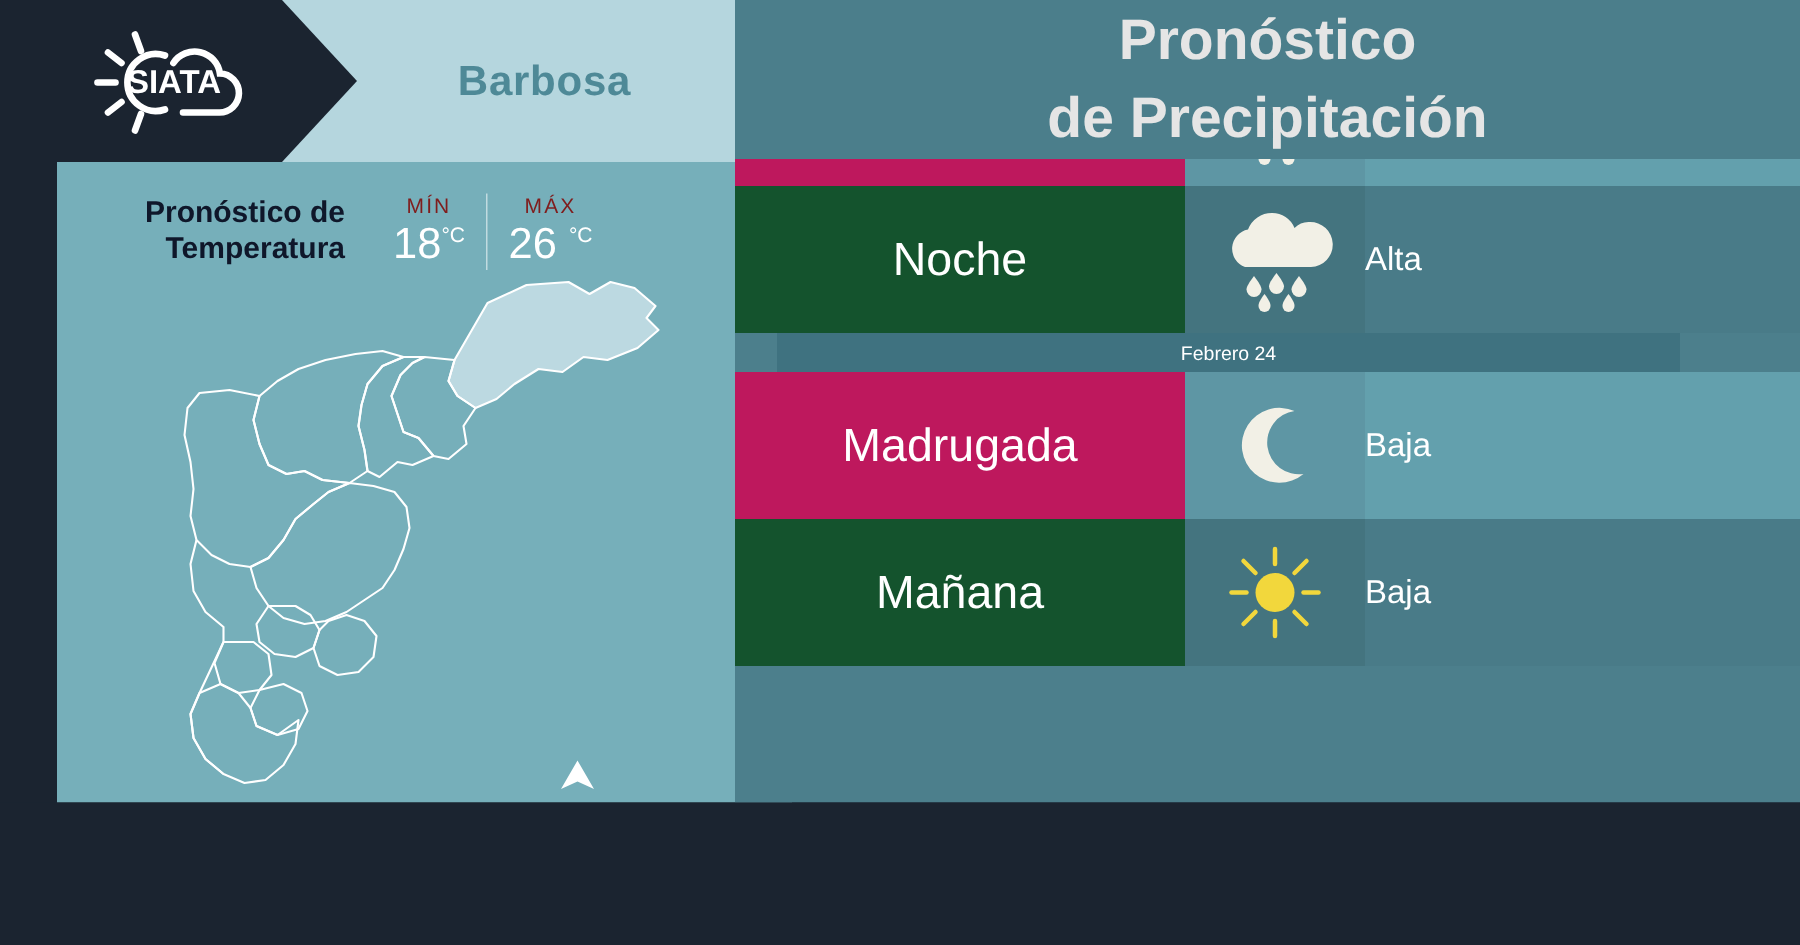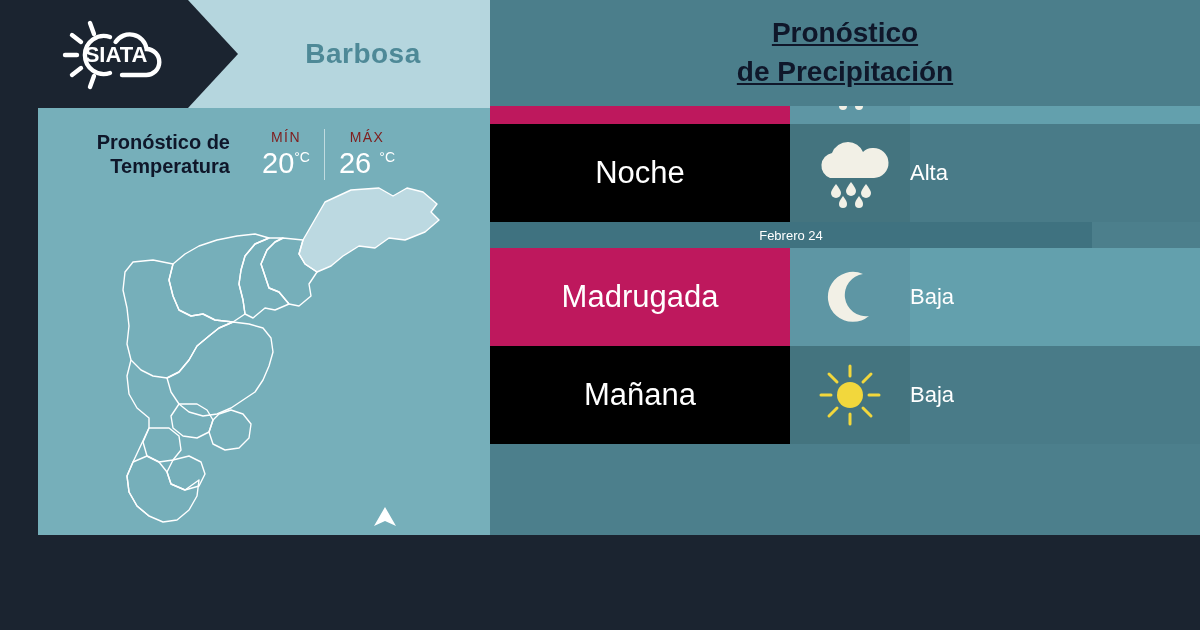--- a/index.html
+++ b/index.html
@@ -59,38 +59,38 @@
   .right-panel{
     position:absolute; left:490px; top:0; width:710px; height:535px;
     background:#4c7f8c;
   }
   .fc-header{
     position:absolute; left:0; top:0; width:710px; height:106px;
     display:flex; flex-direction:column; align-items:center; justify-content:center;
     background:#4b7e8b;
   }
   .fc-header span{
-    color:#0f172a; font-size:28px; font-weight:bold; line-height:1.38;text-decoration:underline;
+    color:#e5e5e5; font-size:38px; font-weight:bold; line-height:1.38;
   }
   .date-bar{
     width:602px; height:26px; background:#3f7280;
     display:flex; align-items:center; justify-content:center;
-    color:#ffffff; font-size:13px;
+    color:#ffffff; font-size:13px;margin-left:28px;
   }
   .fc-row{ display:flex; width:710px; height:98px; }
   .fc-row .c-time{ width:300px; display:flex; align-items:center; justify-content:center; }
   .fc-row .c-icon{ width:120px; display:flex; align-items:center; justify-content:center; }
   .fc-row .c-prob{ width:290px; display:flex; align-items:center; justify-content:flex-start; }
   .fc-row .c-time span{ color:#ffffff; font-size:31px; font-weight:300; }
   .fc-row .c-prob span{ color:#ffffff; font-size:22px; font-weight:300; }
 
   .fc-row.light .c-time{ background:#be185d; }
   .fc-row.light .c-icon{ background:#5e96a4; }
   .fc-row.light .c-prob{ background:#63a0ad; }
-  .fc-row.dark .c-time{ background:#000000; }
+  .fc-row.dark .c-time{ background:#14532d; }
   .fc-row.dark .c-icon{ background:#44747f; }
   .fc-row.dark .c-prob{ background:#497b88; }
 
   
   .footer{
     position:absolute; left:0; top:535px; width:1200px; height:95px;
     background:#1b2430;
   }
 </style>
 </head>
@@ -119,21 +119,21 @@
     </div>
 
     <div class="temp-block">
       <div class="temp-title">
         <div>Pronóstico de</div>
         <div>Temperatura</div>
       </div>
       <div class="temp-vals">
         <div class="temp-col min">
           <div class="temp-lbl">MÍN</div>
-          <div class="temp-num"><span>20</span><sup>°C</sup></div>
+          <div class="temp-num"><span>18</span><sup>°C</sup></div>
         </div>
         <div class="temp-col max">
           <div class="temp-lbl">MÁX</div>
           <div class="temp-num"><span>26</span> <sup>°C</sup></div>
         </div>
       </div>
     </div>
 
     <div class="map-wrap">
       <svg viewBox="0 0 400 355" width="400" height="355">

